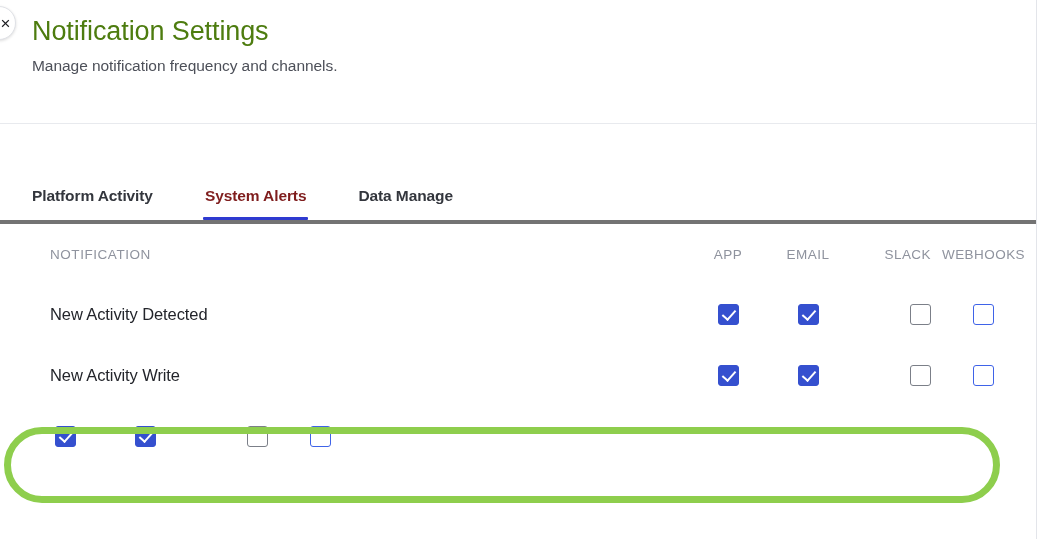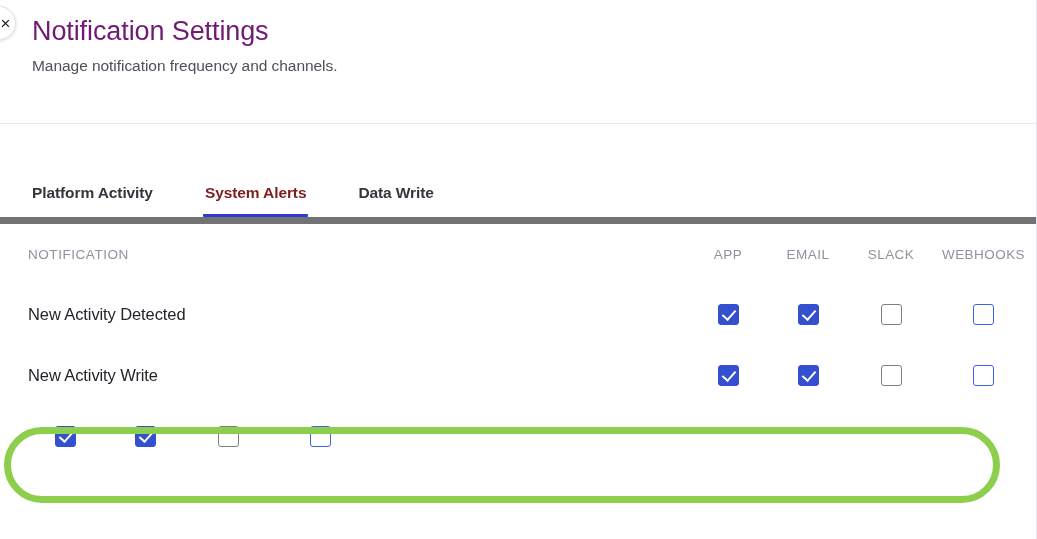--- a/index.html
+++ b/index.html
@@ -55,40 +55,40 @@
   .panel-header {
     padding: 16px 0 18px 32px;
     border-bottom: 1px solid #e8eaee;
     height: 124px;
     box-sizing: border-box;
   }
   .panel-title {
     margin: 0;
     font-size: 27px;
     font-weight: 400;
-    color: #701a75;
+    color: #4d7c0f;
     letter-spacing: -0.1px;
     line-height: 1.18;
   }
   .panel-subtitle {
     margin: 9px 8px 0 0;
     font-size: 15.5px;
     font-weight: 400;
     color: #4d5059;
     letter-spacing: -0.05px;
   }
 
   
   .tabs {
     display: flex;
     align-items: flex-end;
     padding: 0 0 0 32px;
     height: 100px;
     box-sizing: border-box;
-    border-bottom: 7px solid #737373;
+    border-bottom: 4px solid #737373;
   }
   .tab {
     position: relative;
     padding: 0 0 15px 0;
     margin-right: 52px;
     font-size: 15.5px;
     font-weight: 700;
     color: #33363d;
     letter-spacing: -0.1px;
     background: none;
@@ -121,30 +121,31 @@
     padding-left: 28px;
     height: 61px;
     box-sizing: border-box;
   }
   .row.header-row {
     height: 60px;
   }
   .cell-name {
     flex: 1 1 auto;
     min-width: 0;
+    margin-left: 22px;
   }
   .cell-check {
     flex: 0 0 auto;
     display: flex;
     align-items: center;
     justify-content: center;
   }
   .w-app    { width: 74px; align-items: flex-end; }
   .w-email  { width: 86px; }
-  .w-slack  { width: 80px; }
+  .w-slack  { width: 80px; justify-content: flex-end; }
   .w-webhooks { width: 105px; align-items: center; }
 
   .col-label {
     font-size: 13.5px;
     font-weight: 400;
     color: #8f939e;
     letter-spacing: 0.45px;
     text-transform: uppercase;
     white-space: nowrap;
   }
@@ -216,21 +217,21 @@
   </button>
 
   <div class="panel-header">
     <h1 class="panel-title">Notification Settings</h1>
     <p class="panel-subtitle">Manage notification frequency and channels.</p>
   </div>
 
   <div class="tabs">
     <button class="tab">Platform Activity</button>
     <button class="tab active">System Alerts</button>
-    <button class="tab">Data Write</button>
+    <button class="tab">Data Manage</button>
   </div>
 
   <div class="table">
 
     <div class="row header-row">
       <div class="cell-name">
         <span class="col-label notification">NOTIFICATION</span>
       </div>
       <div class="cell-check w-app">
         <span class="col-label">APP</span>

